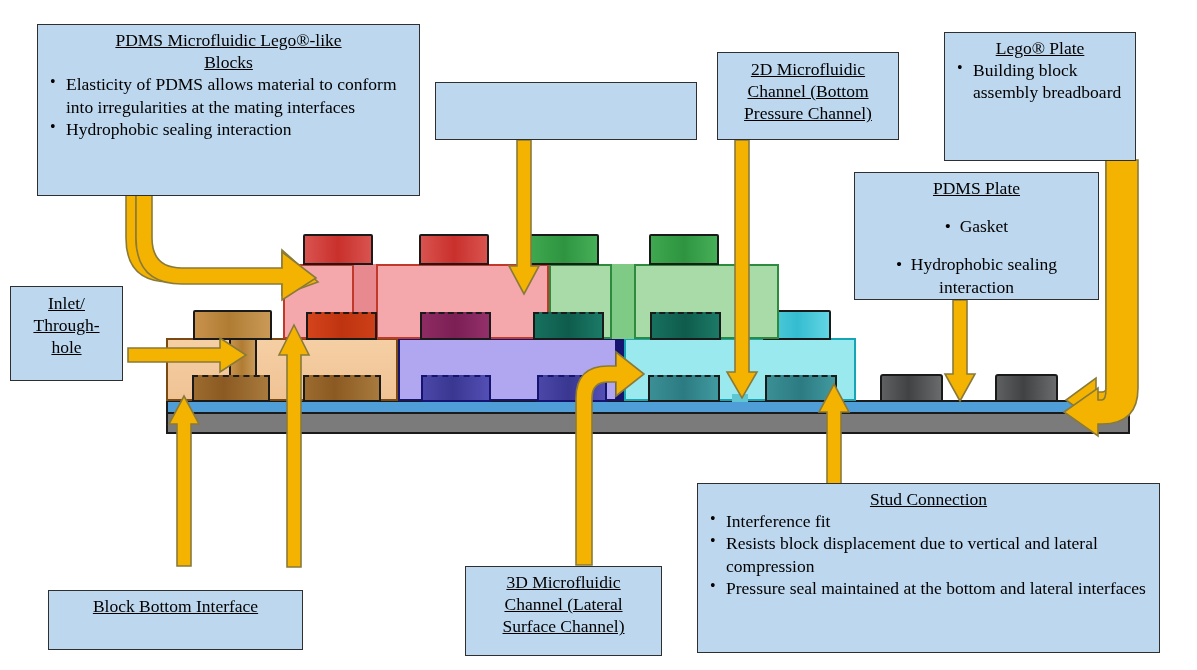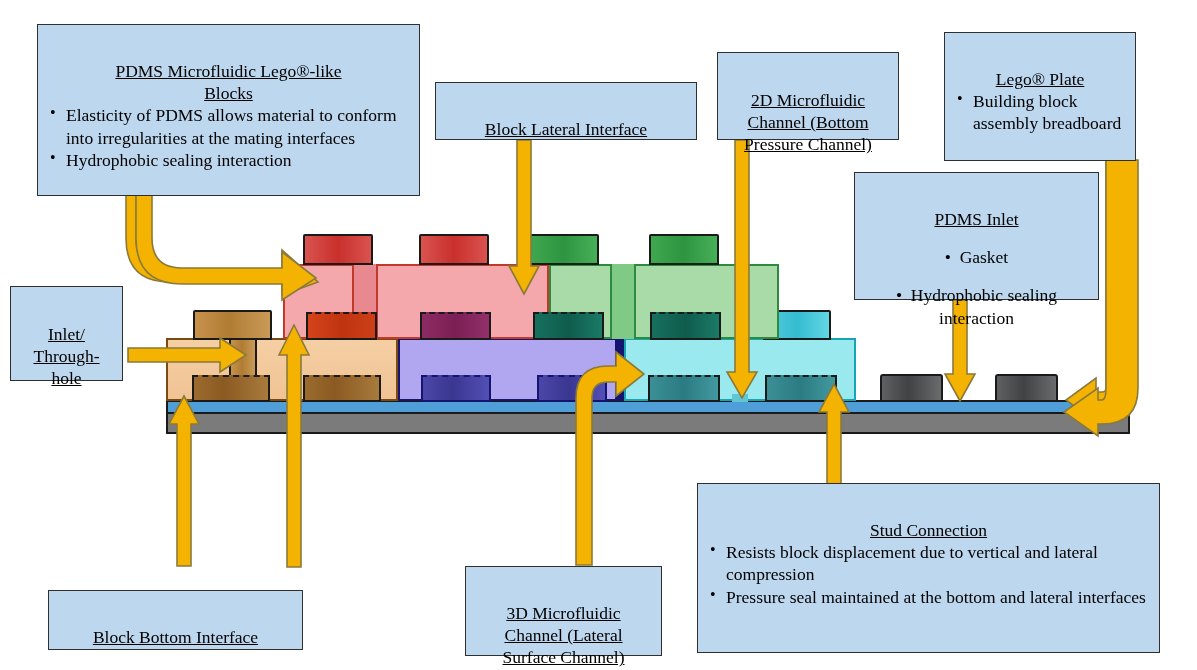--- a/index.html
+++ b/index.html
@@ -26,21 +26,20 @@
     font-size: 17.5px;
     line-height: 1.27;
     padding: 4px 6px 5px 6px;
     z-index: 40;
   }
   .callout .title {
     display: block;
     text-align: center;
     text-decoration: underline;
     white-space: pre-line;
-    margin-top: 31px;
   }
   .callout ul {
     margin: 0;
     padding: 0;
     list-style: none;
   }
   .callout li {
     position: relative;
     padding-left: 22px;
     margin: 0;
@@ -243,38 +242,37 @@
   <div class="callout" style="left:37px; top:24px; width:383px; height:172px;">
     <span class="title">PDMS Microfluidic Lego®-like
 Blocks</span>
     <ul>
       <li>Elasticity of PDMS allows material to conform into irregularities at the mating interfaces</li>
       <li>Hydrophobic sealing interaction</li>
     </ul>
   </div>
 
   <div class="callout" style="left:435px; top:82px; width:262px; height:58px;">
-    <span class="title">Block Lateral Interface</span>
   </div>
 
   <div class="callout" style="left:717px; top:52px; width:182px; height:88px; padding-top:5px;">
     <span class="title">2D Microfluidic
 Channel (Bottom
 Pressure Channel)</span>
   </div>
 
   <div class="callout" style="left:944px; top:32px; width:192px; height:129px;">
     <span class="title">Lego® Plate</span>
     <ul>
       <li>Building block assembly breadboard</li>
     </ul>
   </div>
 
   <div class="callout center-bullets" style="left:854px; top:172px; width:245px; height:128px;">
-    <span class="title">PDMS Inlet</span>
+    <span class="title">PDMS Plate</span>
     <ul>
       <li><span class="bl">Gasket</span></li>
       <li><span class="bl">Hydrophobic sealing interaction</span></li>
     </ul>
   </div>
 
   <div class="callout" style="left:10px; top:286px; width:113px; height:95px; padding-top:5px;">
     <span class="title">Inlet/
 Through-
 hole</span>
@@ -286,18 +284,19 @@
 
   <div class="callout" style="left:465px; top:566px; width:197px; height:90px; ">
     <span class="title">3D Microfluidic
 Channel (Lateral
 Surface Channel)</span>
   </div>
 
   <div class="callout" style="left:697px; top:483px; width:463px; height:170px;">
     <span class="title">Stud Connection</span>
     <ul>
+      <li>Interference fit</li>
       <li>Resists block displacement due to vertical and lateral compression</li>
       <li>Pressure seal maintained at the bottom and lateral interfaces</li>
     </ul>
   </div>
 
 </div>
 
 </body></html>

